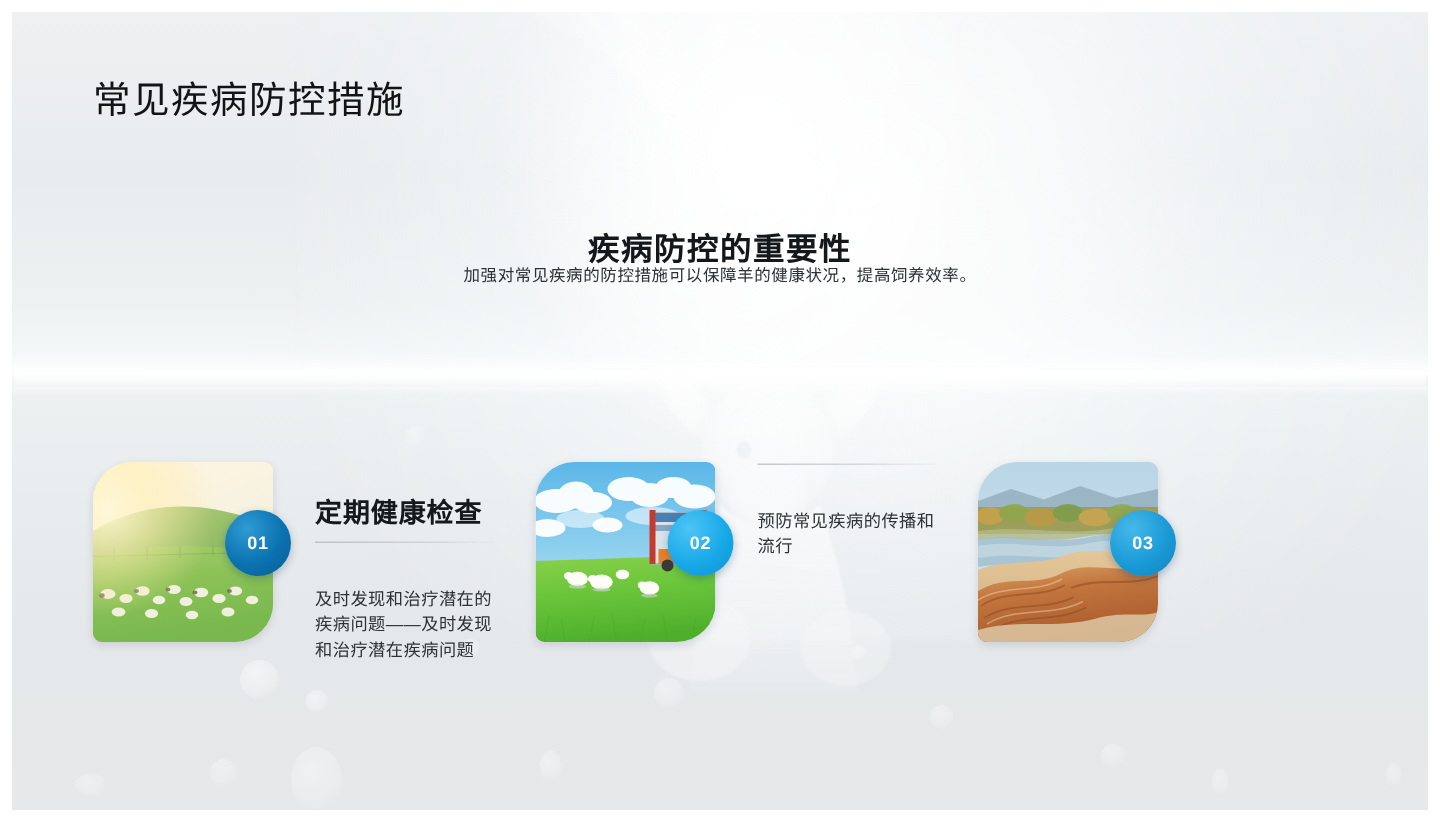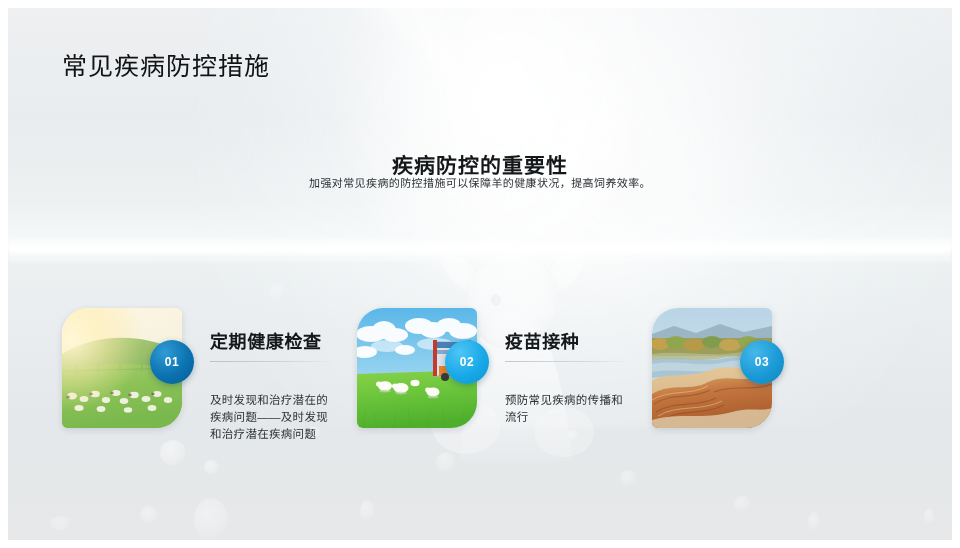--- a/index.html
+++ b/index.html
@@ -470,21 +470,20 @@
             <line x1="70" y1="120" x2="73" y2="104"></line>
               <line x1="88" y1="120" x2="85" y2="102"></line>
             <line x1="104" y1="120" x2="107" y2="103"></line>
           </g>
         </svg>
       </div>
       <div class="card-badge" style="background: radial-gradient(circle at 34% 28%, #4ec4f5 0%, #18a9e8 55%, #0f92cf 100%);">
         <span>02</span>
       </div>
       <div class="card-body">
-        <div class="card-title">疫苗接种</div>
         <div class="card-divider"></div>
         <div class="card-desc">预防常见疾病的传播和流行</div>
       </div>
     </div>
 
     <div class="card c3">
       <div class="card-thumb">
         <svg class="thumb-canvas" viewBox="0 0 120 120" preserveAspectRatio="none">
           <defs>
             <linearGradient id="p3sky" x1="0" y1="0" x2="0" y2="1">

